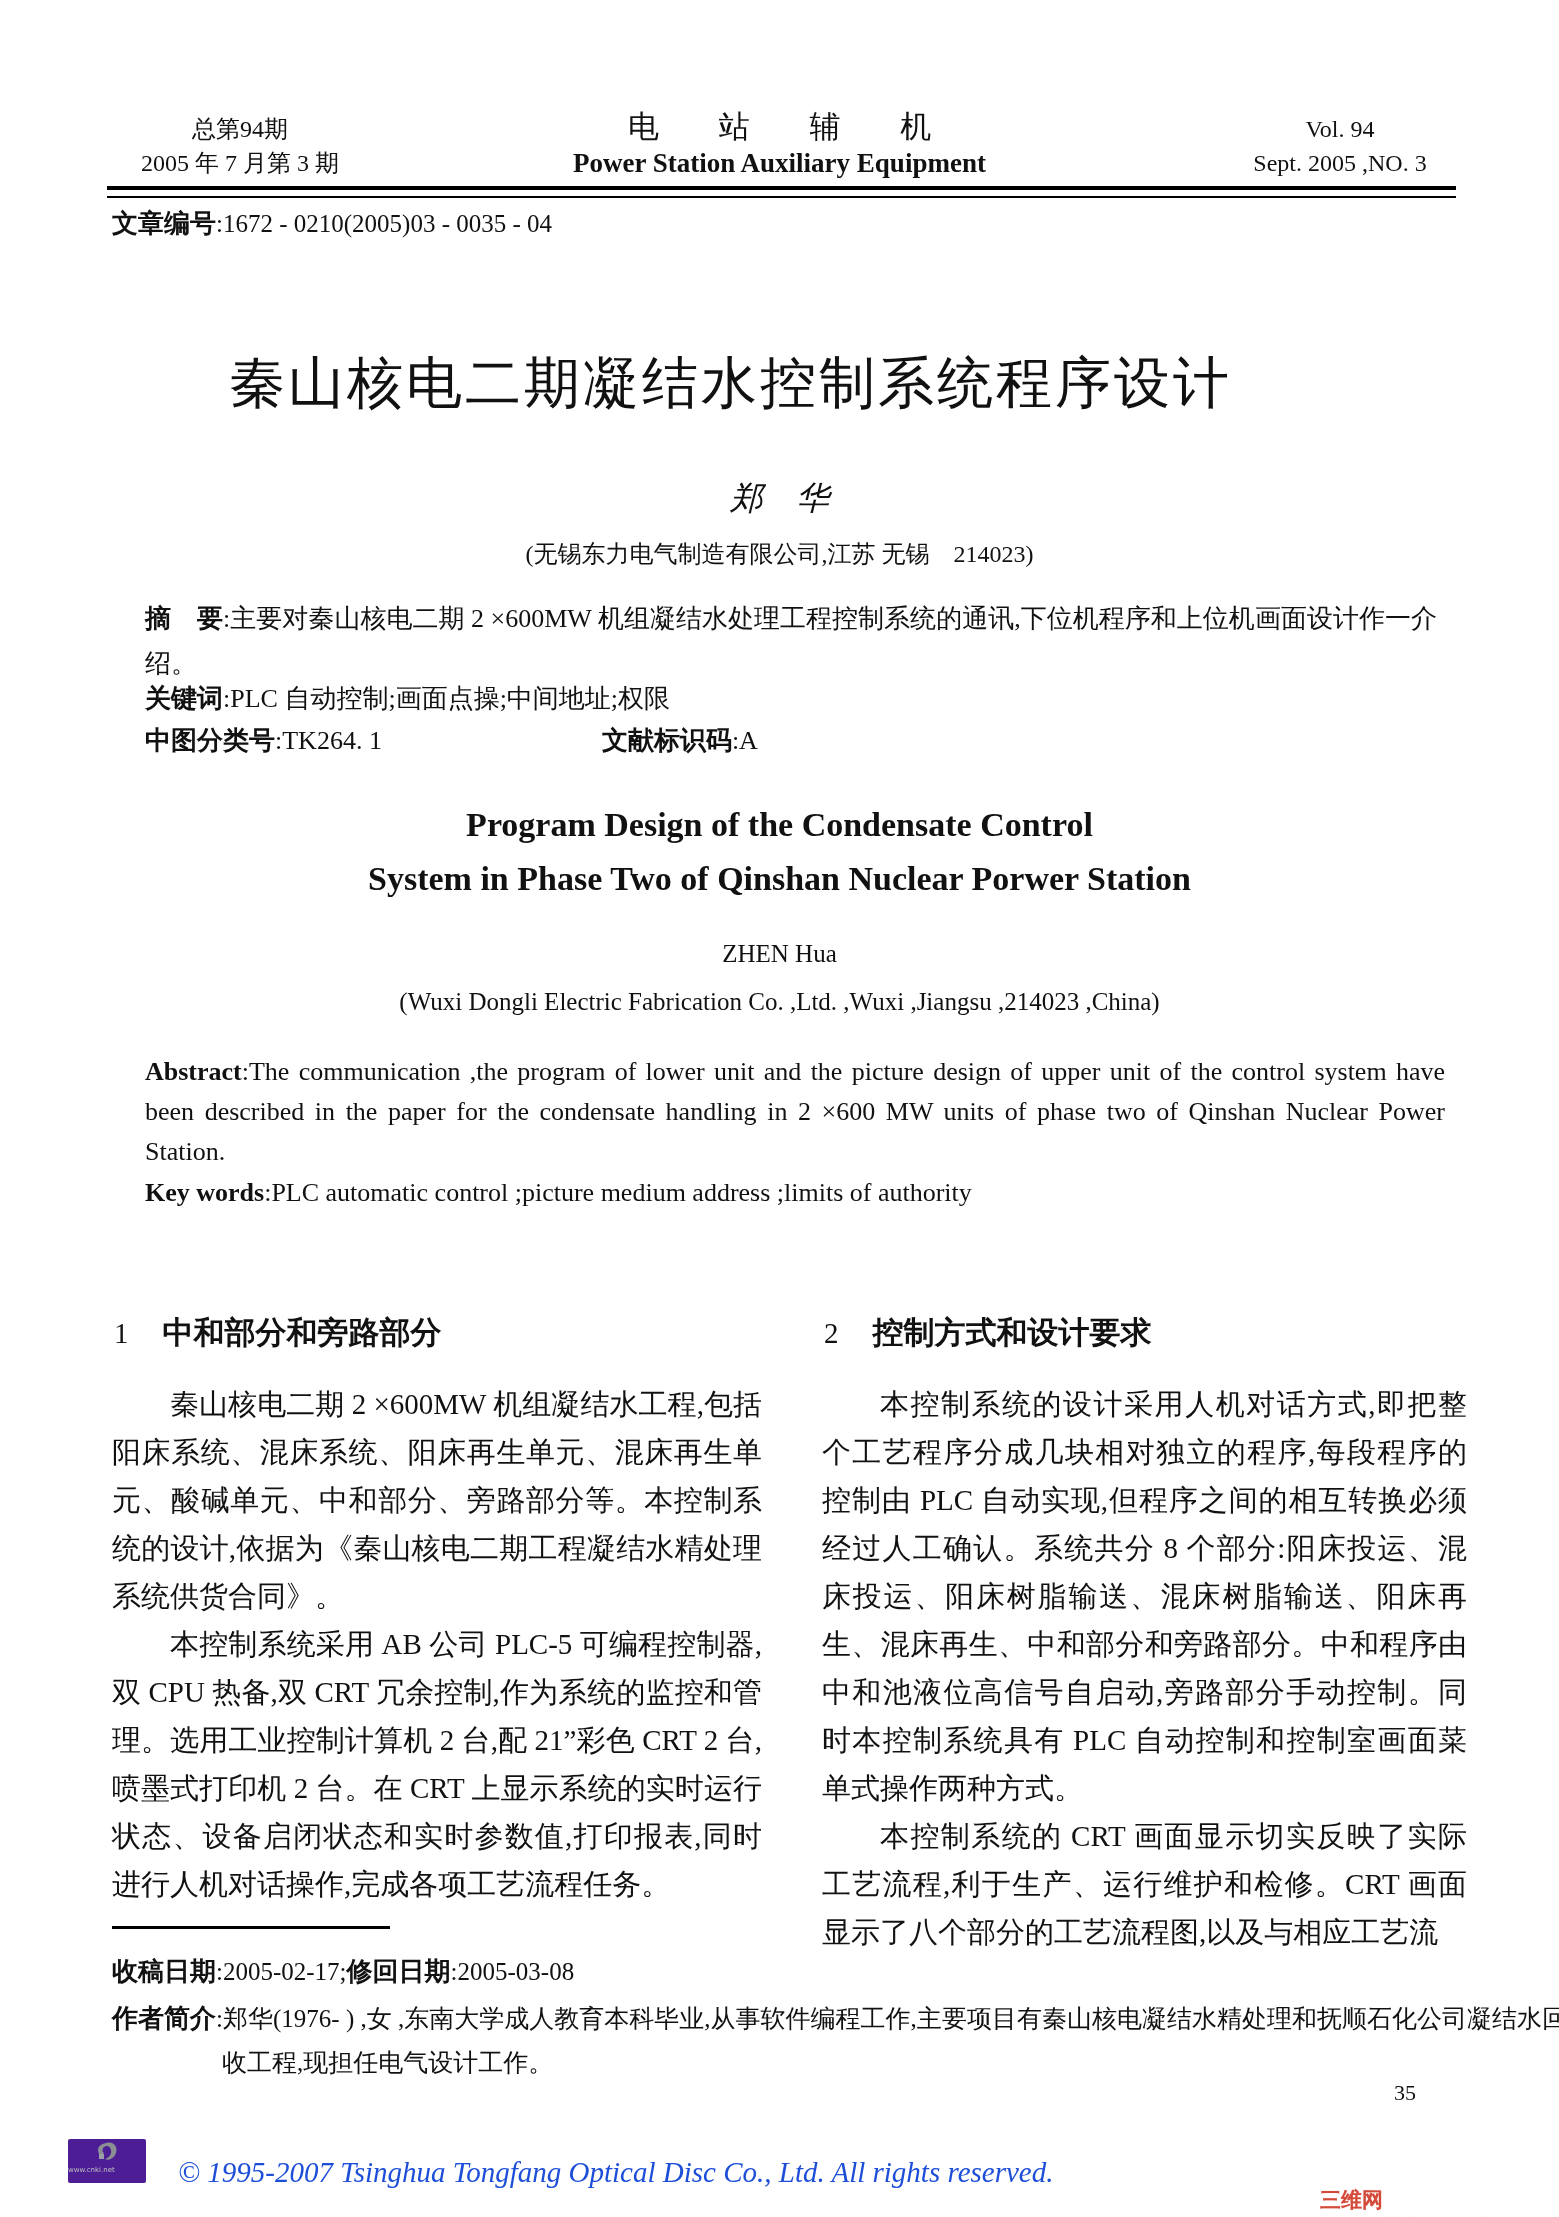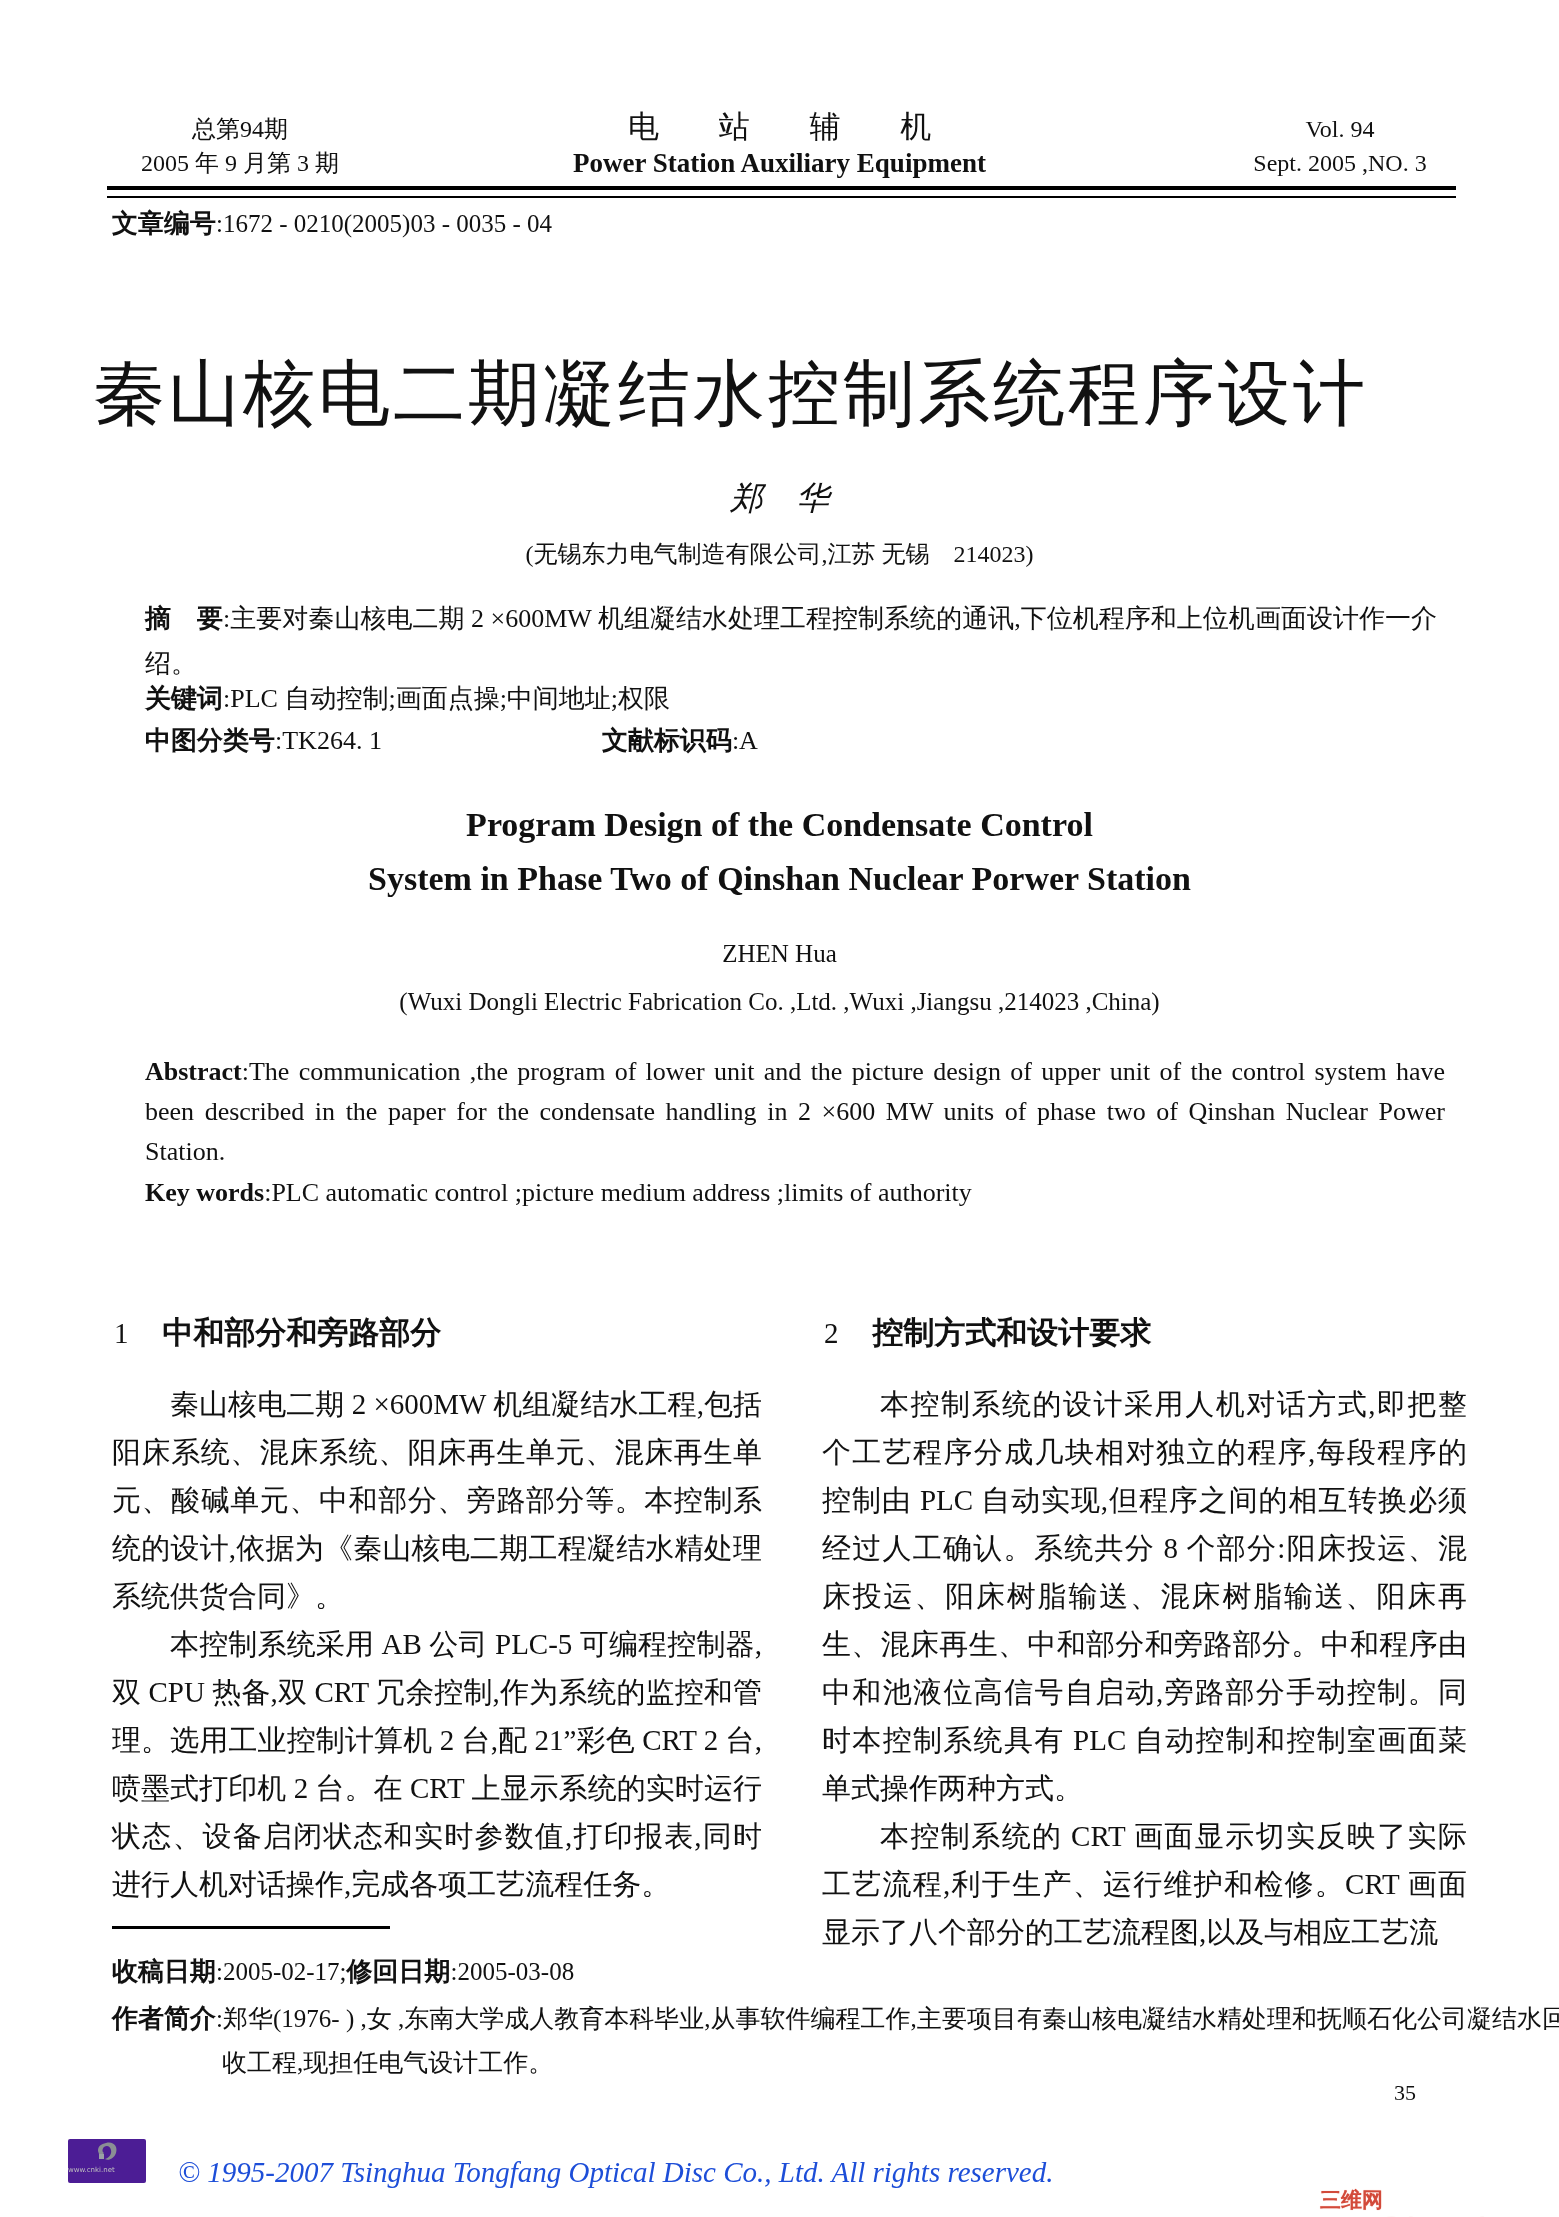--- a/index.html
+++ b/index.html
@@ -18,21 +18,21 @@
   
   .hdr-left{left:95px;top:112px;width:290px;font-size:24px;line-height:34px;text-align:center;}
   .hdr-center-cn{left:0;top:106px;width:1559px;font-size:31px;letter-spacing:26px;text-indent:26px;}
   .hdr-center-en{left:0;top:148px;width:1559px;font-size:27px;font-weight:bold;}
   .hdr-right{left:1190px;top:112px;width:300px;font-size:24px;line-height:34px;text-align:center;}
   .double-rule{left:107px;top:186px;width:1349px;height:6px;border-top:4px solid #000;border-bottom:2px solid #000;}
 
   
   .article-id{left:112px;top:206px;font-size:25px;}
   .article-id .lbl{font-size:26px;}
-  .title-cn{left:0;top:346px;width:1461px;font-size:72px;letter-spacing:3px;}
+  .title-cn{left:0;top:346px;width:1461px;font-size:56px;letter-spacing:3px;}
   .author-cn{left:0;top:476px;width:1559px;font-size:33px;font-style:italic;}
   .affil-cn{left:0;top:538px;width:1559px;font-size:24px;}
 
   .abstract-cn{left:145px;top:596px;width:1292px;font-size:26px;line-height:45px;text-align:justify;}
   .kw-cn{left:145px;top:681px;width:1292px;font-size:26px;}
   .clc-line{left:145px;top:723px;width:1292px;font-size:26px;}
   .clc-gap{display:inline-block;width:220px;}
 
   .title-en{left:0;width:1559px;font-size:34px;font-weight:bold;}
   .title-en.l1{top:806px;}
@@ -66,21 +66,21 @@
   .copyright{left:178px;top:2156px;width:1000px;font-size:29px;font-style:italic;color:#1d4ed8;}
   .watermark{left:1320px;top:2186px;width:235px;font-size:21px;color:#d24a3a;font-family:"DejaVu Sans", sans-serif;font-weight:bold;letter-spacing:0px;text-shadow:0 0 1px #f5b0a5;}
 </style>
 </head>
 <body>
 
 <div class="page">
 
   <div class="abs hdr-left">
     <div>总第94期</div>
-    <div>2005 年 9 月第 3 期</div>
+    <div>2005 年 7 月第 3 期</div>
   </div>
   <div class="abs hdr-center-cn center">电 站 辅 机</div>
   <div class="abs hdr-center-en center">Power Station Auxiliary Equipment</div>
   <div class="abs hdr-right">
     <div>Vol. 94</div>
     <div>Sept. 2005 ,NO. 3</div>
   </div>
   <div class="abs double-rule"></div>
 
   <div class="abs article-id">

